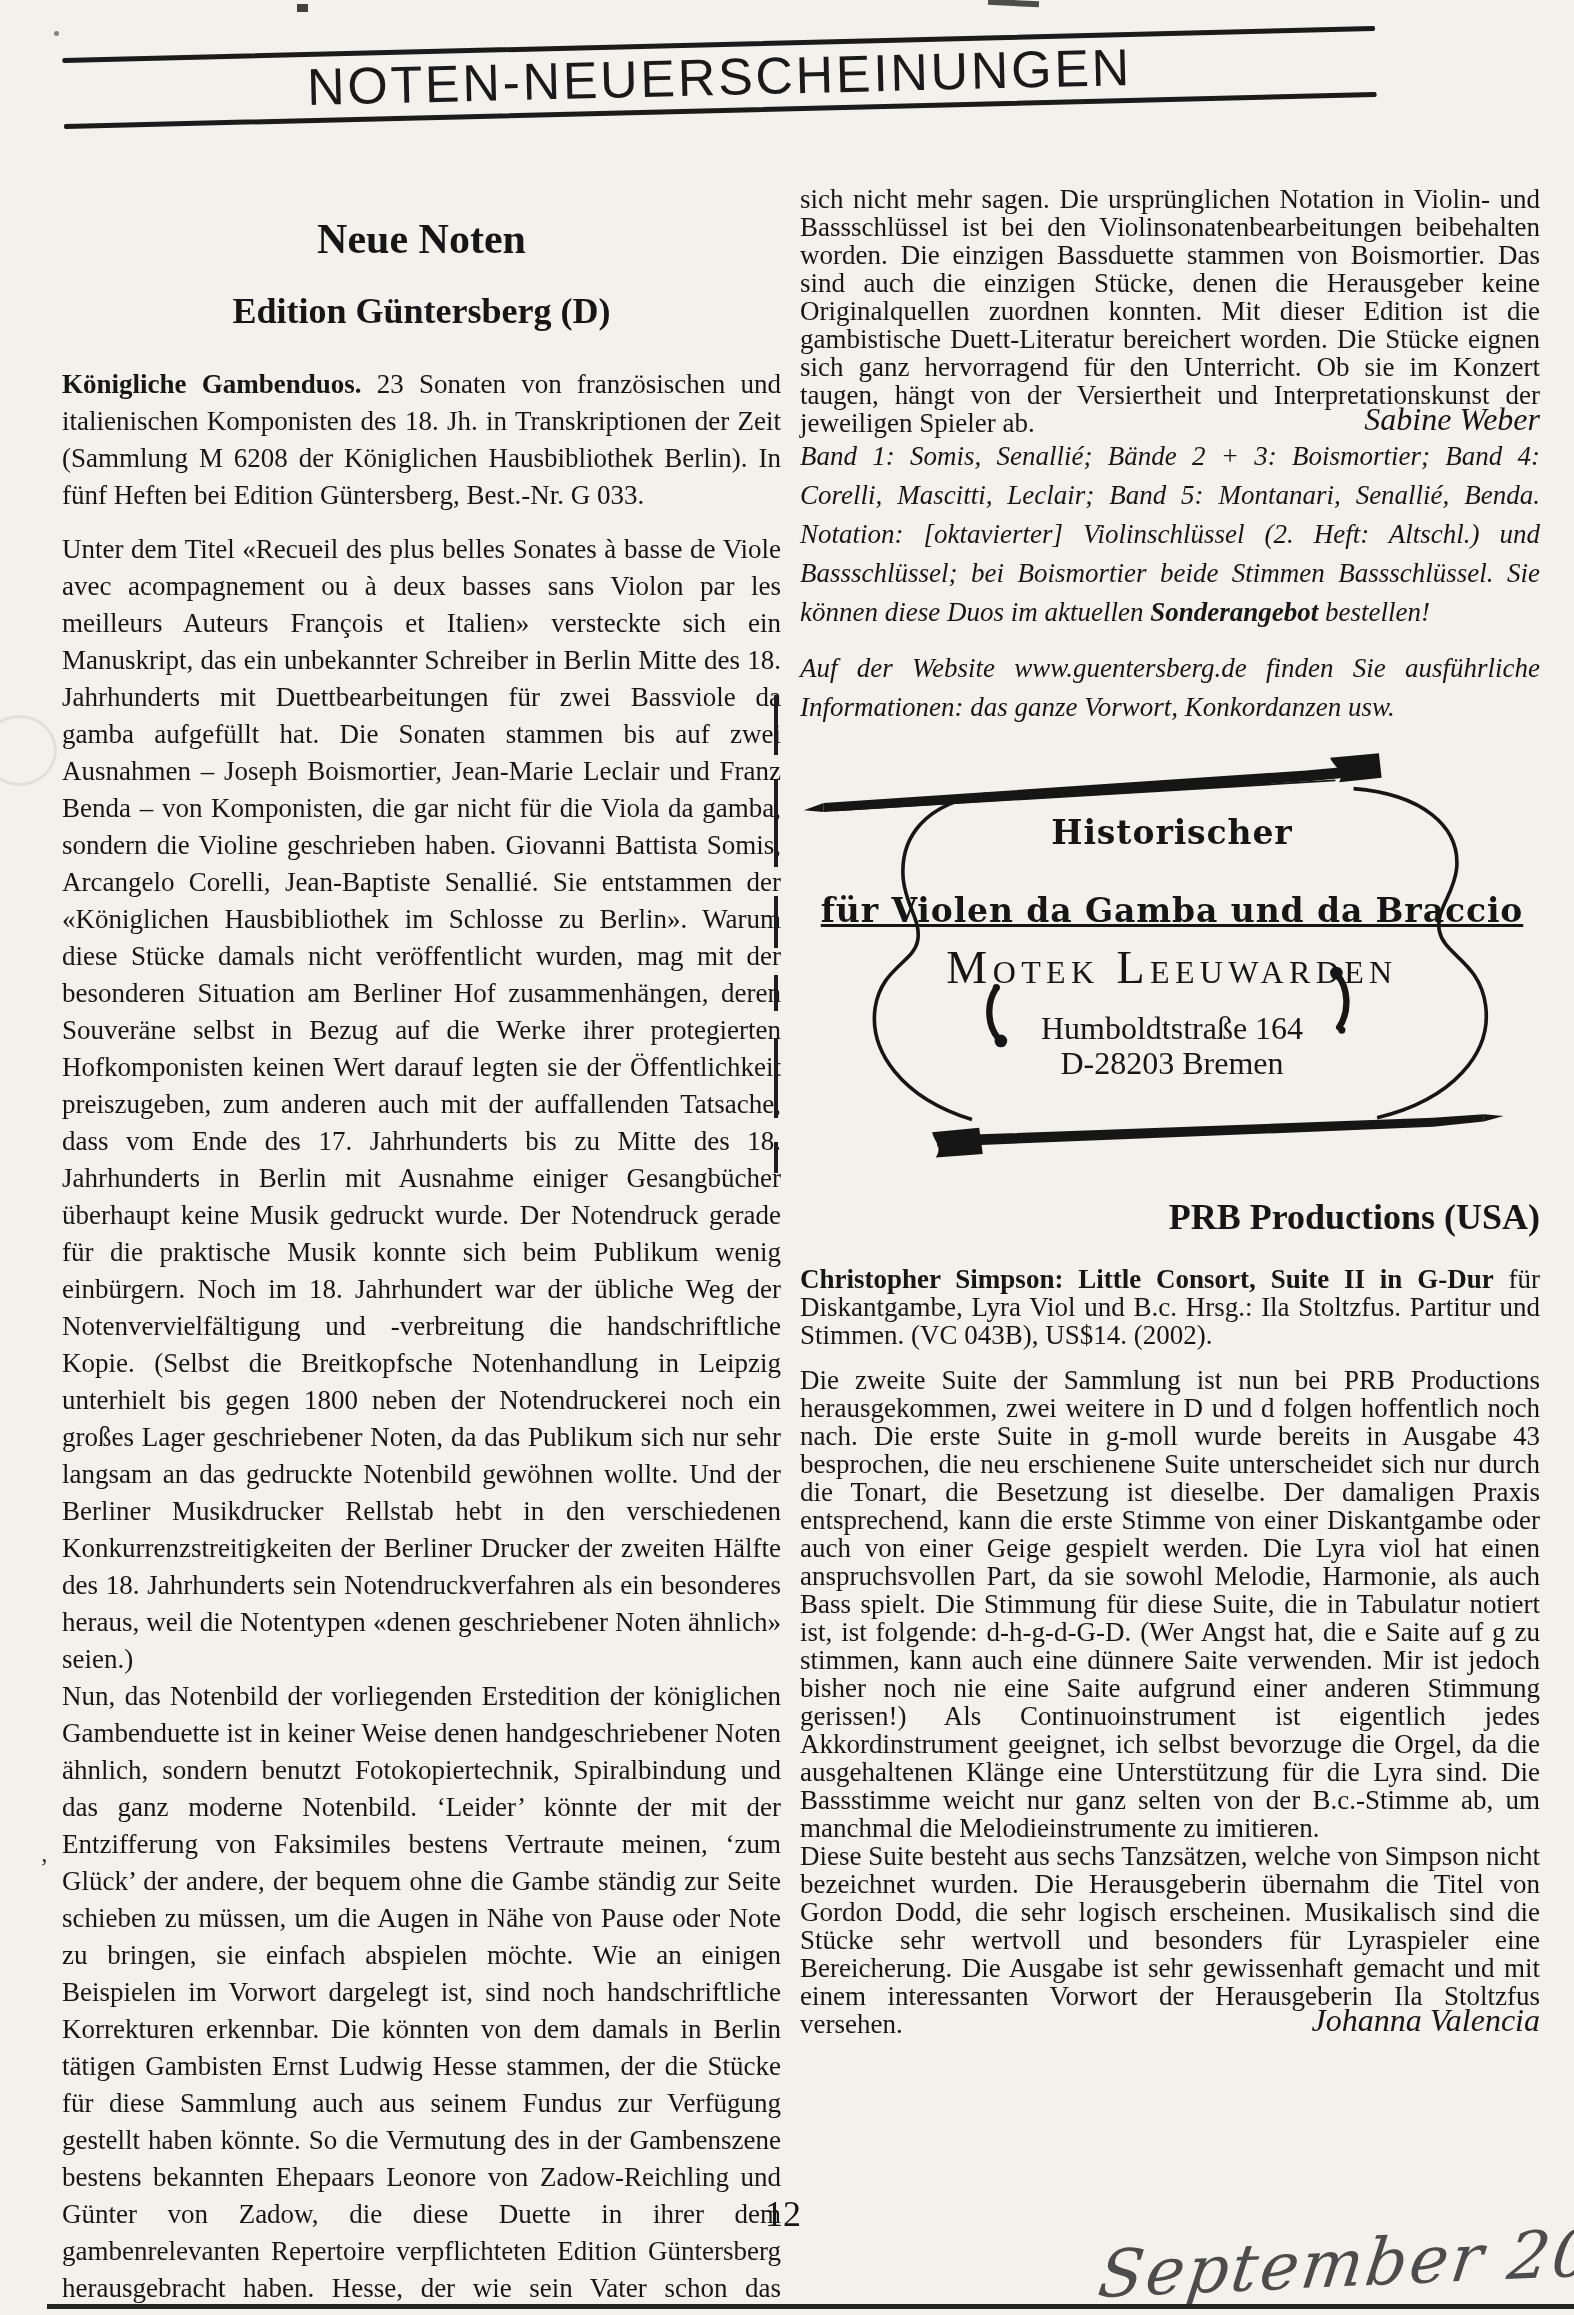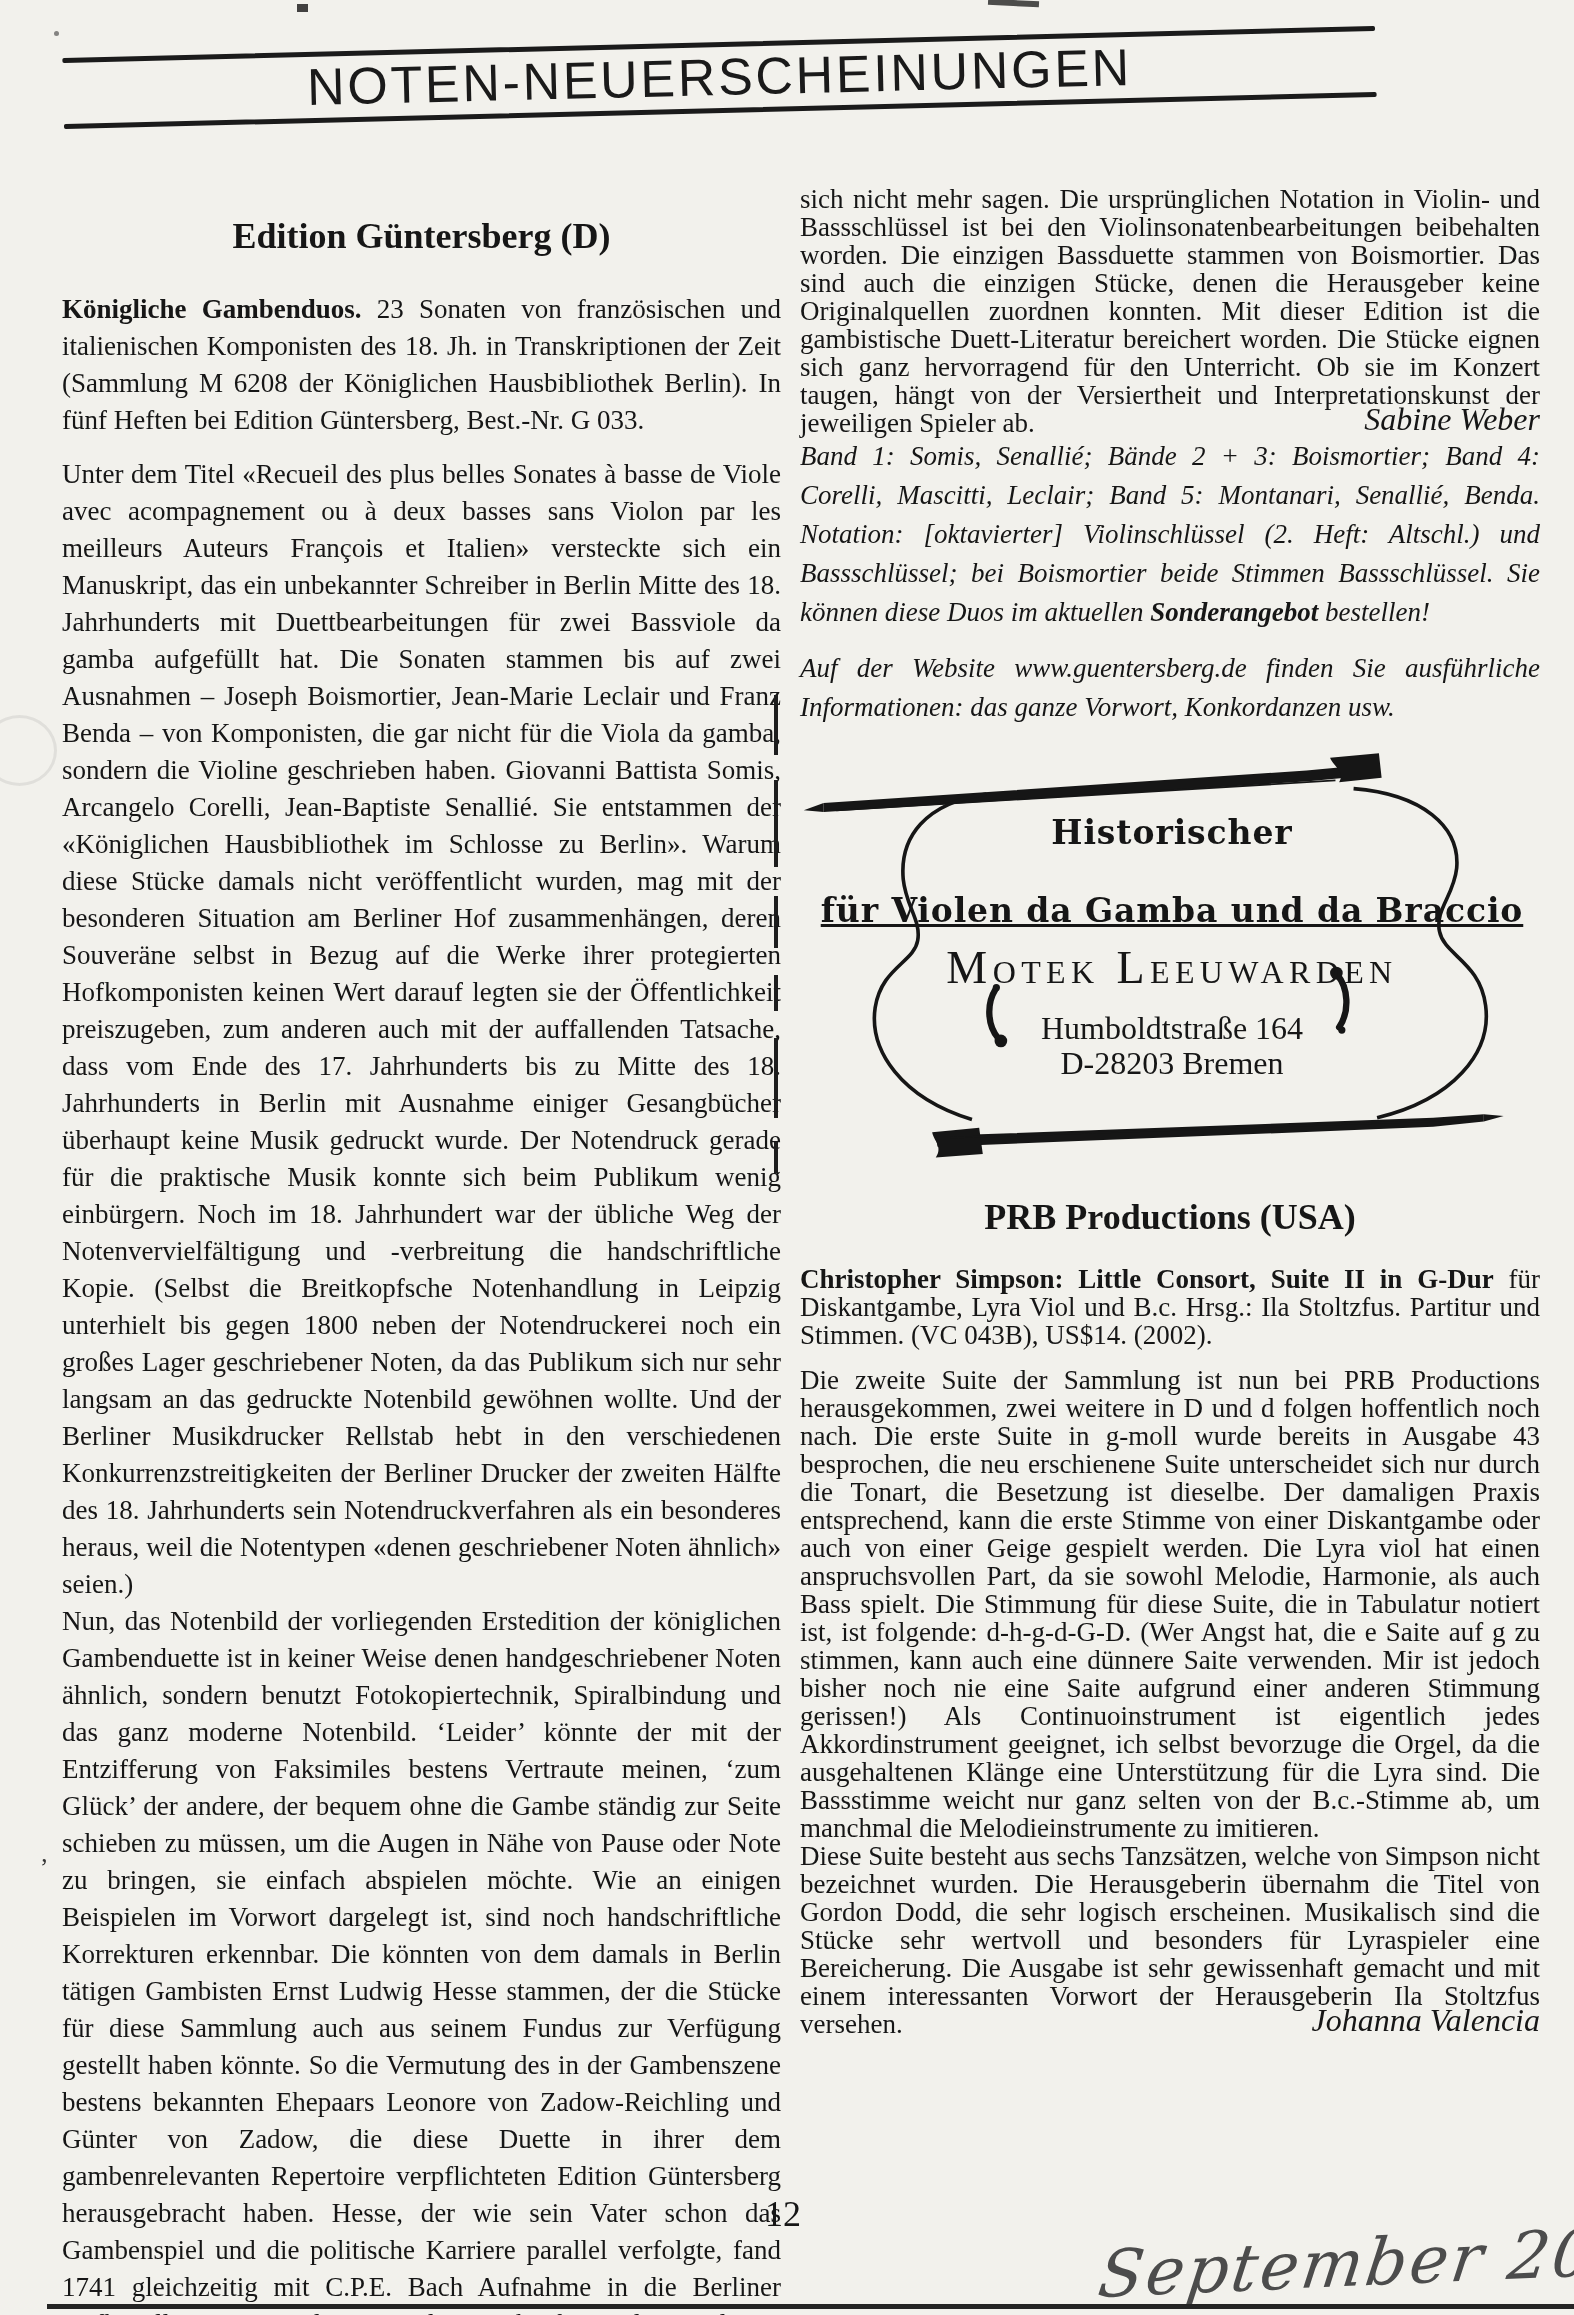--- a/index.html
+++ b/index.html
@@ -15,21 +15,21 @@
   
   .col{position:absolute;text-align:justify;hyphens:auto;}
   .col-left{left:62px;top:215px;width:719px;}
   .col-right{left:800px;top:185px;width:740px;}
   .para{margin:0;font-size:27px;line-height:37px;}
   .col-right .para{line-height:28px;}
   .para + .para{margin-top:17px;}
   .para.flush{margin-top:0;}
   h1.neue{font-size:42px;text-align:center;margin:0 0 27px;font-weight:bold;}
   h2.pub{font-size:36px;text-align:center;margin:0 0 34px;font-weight:bold;}
-  h2.prb{font-size:36px;text-align:center;margin:33px 0 27px;font-weight:bold;}
+  h2.prb{font-size:36px;text-align:right;margin:33px 0 27px;font-weight:bold;}
   .italicp{font-style:italic;line-height:39px !important;}
   .sigline{text-align:right;font-style:italic;font-size:32px;margin-top:-36px;line-height:36px;}
   
   .ad{position:relative;height:416px;margin:20px 0 1.8px;text-align:center;}
   .ad svg{position:absolute;left:0;top:0;}
   .ad .t{position:absolute;left:4px;right:0;text-align:center;line-height:1;}
   .bl{font-weight:bold;font-family:"DejaVu Serif",serif;letter-spacing:0.9px;}
   .ad-l1{top:69px;font-size:33px;}
   .ad-l2{top:109px;font-size:33px;}
   .ad-l3{top:147px;font-size:33px;text-decoration:underline;}
@@ -57,20 +57,21 @@
 
 <div class="page">
 
   <div class="header">
     <div class="hrule top"></div>
     <div class="header-title">NOTEN-NEUERSCHEINUNGEN</div>
     <div class="hrule bottom"></div>
   </div>
 
   <div class="col col-left">
+    <h1 class="neue">Neue Noten</h1>
     <h2 class="pub">Edition Güntersberg (D)</h2>
     <p class="para"><b>Königliche Gambenduos.</b><span> 23 Sonaten von französischen und italienischen Komponisten des 18. Jh. in Transkriptionen der Zeit (Sammlung M 6208 der Königlichen Hausbibliothek Berlin). In fünf Heften bei Edition Güntersberg, Best.-Nr. G 033.</span></p>
     <p class="para">Unter dem Titel «Recueil des plus belles Sonates à basse de Viole avec acompagnement ou à deux basses sans Violon par les meilleurs Auteurs François et Italien» versteckte sich ein Manuskript, das ein unbekannter Schreiber in Berlin Mitte des 18. Jahrhunderts mit Duettbearbeitungen für zwei Bassviole da gamba aufgefüllt hat. Die Sonaten stammen bis auf zwei Ausnahmen – Joseph Boismortier, Jean-Marie Leclair und Franz Benda – von Komponisten, die gar nicht für die Viola da gamba, sondern die Violine geschrieben haben. Giovanni Battista Somis, Arcangelo Corelli, Jean-Baptiste Senallié. Sie entstammen der «Königlichen Hausbibliothek im Schlosse zu Berlin». Warum diese Stücke damals nicht veröffentlicht wurden, mag mit der besonderen Situation am Berliner Hof zusammenhängen, deren Souveräne selbst in Bezug auf die Werke ihrer protegierten Hofkomponisten keinen Wert darauf legten sie der Öffentlichkeit preiszugeben, zum anderen auch mit der auffallenden Tatsache, dass vom Ende des 17. Jahrhunderts bis zu Mitte des 18. Jahrhunderts in Berlin mit Ausnahme einiger Gesangbücher überhaupt keine Musik gedruckt wurde. Der Notendruck gerade für die praktische Musik konnte sich beim Publikum wenig einbürgern. Noch im 18. Jahrhundert war der übliche Weg der Notenvervielfältigung und -verbreitung die handschriftliche Kopie. (Selbst die Breitkopfsche Notenhandlung in Leipzig unterhielt bis gegen 1800 neben der Notendruckerei noch ein großes Lager geschriebener Noten, da das Publikum sich nur sehr langsam an das gedruckte Notenbild gewöhnen wollte. Und der Berliner Musikdrucker Rellstab hebt in den verschiedenen Konkurrenzstreitigkeiten der Berliner Drucker der zweiten Hälfte des 18. Jahrhunderts sein Notendruckverfahren als ein besonderes heraus, weil die Notentypen «denen geschriebener Noten ähnlich» seien.)</p>
     <p class="para flush">Nun, das Notenbild der vorliegenden Erstedition der königlichen Gambenduette ist in keiner Weise denen handgeschriebener Noten ähnlich, sondern benutzt Fotokopiertechnik, Spiralbindung und das ganz moderne Notenbild. ‘Leider’ könnte der mit der Entzifferung von Faksimiles bestens Vertraute meinen, ‘zum Glück’ der andere, der bequem ohne die Gambe ständig zur Seite schieben zu müssen, um die Augen in Nähe von Pause oder Note zu bringen, sie einfach abspielen möchte. Wie an einigen Beispielen im Vorwort dargelegt ist, sind noch handschriftliche Korrekturen erkennbar. Die könnten von dem damals in Berlin tätigen Gambisten Ernst Ludwig Hesse stammen, der die Stücke für diese Sammlung auch aus seinem Fundus zur Verfügung gestellt haben könnte. So die Vermutung des in der Gambenszene bestens bekannten Ehepaars Leonore von Zadow-Reichling und Günter von Zadow, die diese Duette in ihrer dem gambenrelevanten Repertoire verpflichteten Edition Güntersberg herausgebracht haben. Hesse, der wie sein Vater schon das Gambenspiel und die politische Karriere parallel verfolgte, fand 1741 gleichzeitig mit C.P.E. Bach Aufnahme in die Berliner Hofkapelle. Wer nun die originalen Werke für Violine und B.c. umgeschrieben, d.h. transponiert und – das zeigt der Vergleich zwischen Original und Bearbeitung – melodisch meist vereinfacht, kleine Verzierungen jedoch hinzugefügt und die Sätze willkürlich zusammengesetzt hat, lässt</p>
   </div>
 
   <div class="col col-right">
     <p class="para flush">sich nicht mehr sagen. Die ursprünglichen Notation in Violin- und Bassschlüssel ist bei den Violinsonatenbearbeitungen beibehalten worden. Die einzigen Bassduette stammen von Boismortier. Das sind auch die einzigen Stücke, denen die Herausgeber keine Originalquellen zuordnen konnten. Mit dieser Edition ist die gambistische Duett-Literatur bereichert worden. Die Stücke eignen sich ganz hervorragend für den Unterricht. Ob sie im Konzert taugen, hängt von der Versiertheit und Interpretationskunst der jeweiligen Spieler ab.</p>
     <div class="sigline">Sabine Weber</div>
 

